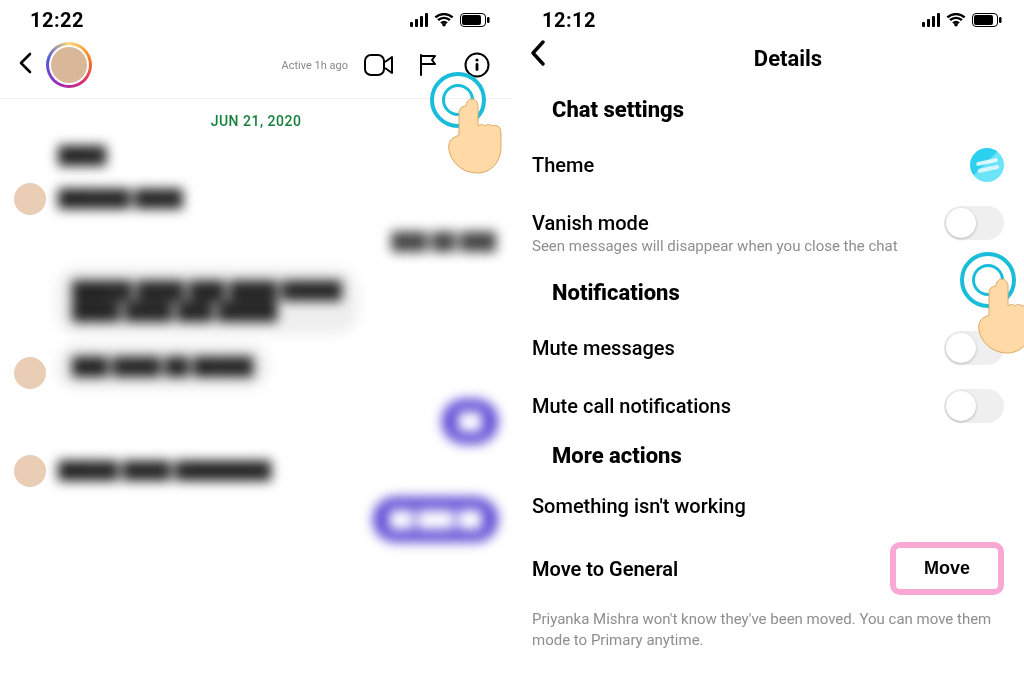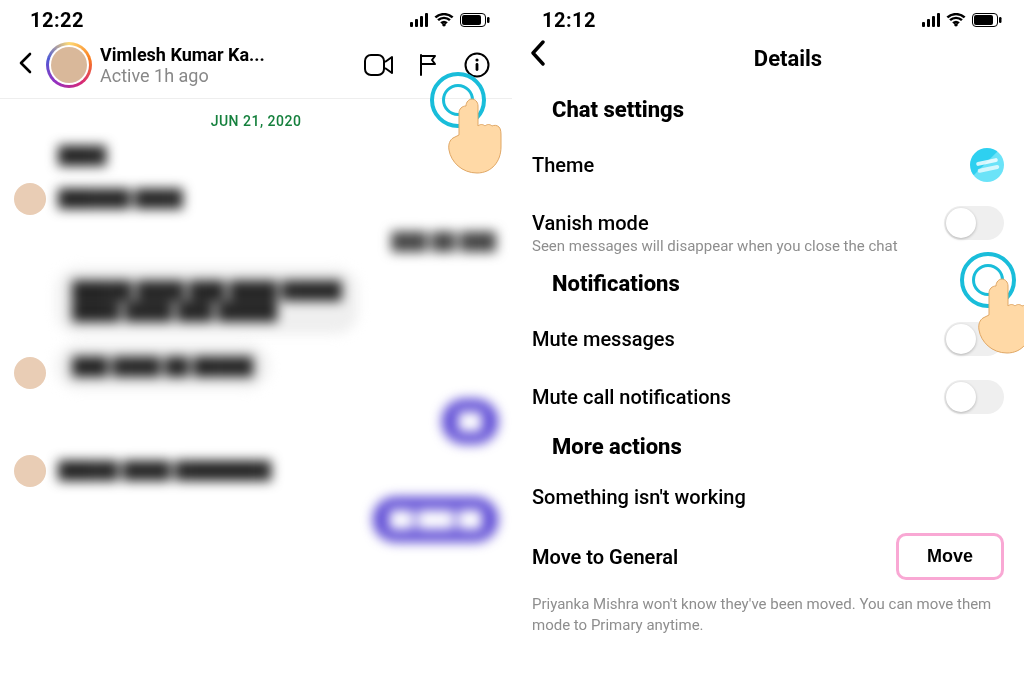--- a/index.html
+++ b/index.html
@@ -41,21 +41,21 @@
   .back-arrow { font-size: 26px; padding: 0 6px; cursor:pointer; }
   .avatar-ring {
     width: 46px; height: 46px; border-radius: 50%;
     background: conic-gradient(#feda75,#fa7e1e,#d62976,#962fbf,#4f5bd5,#feda75);
     display:flex; align-items:center; justify-content:center;
   }
   .avatar-ring-inner { width: 40px; height:40px; border-radius:50%; background:#fff; display:flex; align-items:center; justify-content:center;}
   .avatar-img-sm { width:36px; height:36px; border-radius:50%; background:#d9b89a;}
   .chat-title-block { flex:1; min-width:0; }
   .chat-name { font-weight:700; font-size:18px; white-space:nowrap; overflow:hidden; text-overflow:ellipsis;}
-  .chat-status { font-size:18px; color:#888; }
+  .chat-status { font-size:11px; color:#888;text-align:right; }
   .hdr-ico { padding: 4px 8px; cursor:pointer; }
   .hdr-ico svg { display:block; }
 
   
   .date-sep { text-align:center; font-size:14px; color:#15803d; font-weight:500; letter-spacing:0.5px; padding: 14px 0 10px;}
   
   .msg-area { padding: 0 14px; }
   .msg-row { display:flex; align-items:flex-end; margin-bottom:10px; gap:10px;}
   .msg-row.me { justify-content:flex-end; }
   .msg-avatar { width:32px; height:32px; border-radius:50%; background:#e9cdb5; flex-shrink:0; }
@@ -86,40 +86,40 @@
   .details-header {
     display:flex; align-items:center; justify-content:center; position:relative; padding: 10px 0 18px;
   }
   .details-header .back-arrow { position:absolute; left:12px; top:4px; font-weight:bold;}
   .details-title { font-weight:700; font-size:22px;margin-left:40px; }
 
   .section { padding: 0 20px; }
   .section-h { font-weight:800; font-size:22px; padding: 8px 0 14px; margin-left: 20px; }
   .row { display:flex; align-items:center; justify-content:space-between; padding: 12px 0; }
   .row-label { font-size:20px; font-weight:500;}
-  .row-sub { font-size:15px; color:#8e8e8e; padding-right:80px; margin-top:-6px; margin-bottom:7px; line-height:1.35;}
+  .row-sub { font-size:15px; color:#8e8e8e; padding-right:80px; margin-top:-6px; margin-bottom:16px; line-height:1.35;}
   .theme-swatch {
     width:34px; height:34px; border-radius:50%;
     background: linear-gradient(135deg,#2ed0f0,#2ed0f0 45%, #6be3f8 46%, #6be3f8);
     position:relative;
   }
   .theme-swatch::after{
     content:""; position:absolute; left:6px; right:6px; top:12px; height:4px; background:rgba(255,255,255,0.8);
     border-radius:2px; transform:rotate(-12deg);
     box-shadow: 0 7px 0 rgba(255,255,255,0.7);
   }
   .toggle {
     width:60px; height:34px; border-radius:24px; background:#efefef; position:relative; cursor:pointer;
   }
   .toggle .knob {
     width:30px; height:30px; border-radius:50%; background:#fff; position:absolute; top:2px; left:2px;
     box-shadow:0 1px 3px rgba(0,0,0,0.25);
   }
   .move-btn {
-    border:3px solid #f9a8d4; background:#fff; border-radius:10px; padding:10px 28px; font-weight:700; font-size:18px; cursor:pointer;
+    border:6px solid #f9a8d4; background:#fff; border-radius:10px; padding:10px 28px; font-weight:700; font-size:18px; cursor:pointer;
   }
   .footnote { color:#8e8e8e; font-size:15px; padding: 2px 20px 0 20px; line-height:1.35;}
 </style>
 </head>
 <body>
 
 <div class="screen">
   <div class="statusbar">
     <span>12:22</span>
     <span class="status-icons">
@@ -149,21 +149,20 @@
       <svg width="14" height="22" viewBox="0 0 14 22">
           <path d="M12 2 3 11l9 9" stroke="#000" stroke-width="2.6" fill="none" stroke-linecap="round" stroke-linejoin="round"></path>
         </svg>
     </span>
     <span class="avatar-ring">
       <span class="avatar-ring-inner">
           <span class="avatar-img-sm"></span>
         </span>
     </span>
     <div class="chat-title-block">
-      <div class="chat-name">Vimlesh Kumar Ka...</div>
       <div class="chat-status">Active 1h ago</div>
     </div>
     <span class="hdr-ico">
       <svg width="30" height="22" viewBox="0 0 30 22">
           <rect x="1" y="1" width="19" height="20" rx="6" stroke="#000" stroke-width="2" fill="none"></rect>
           <path d="M21 8l7-5v16l-7-5" stroke="#000" stroke-width="2" fill="none" stroke-linejoin="round"></path>
         </svg>
     </span>
     <span class="hdr-ico">
       <svg width="22" height="24" viewBox="0 0 22 24">

